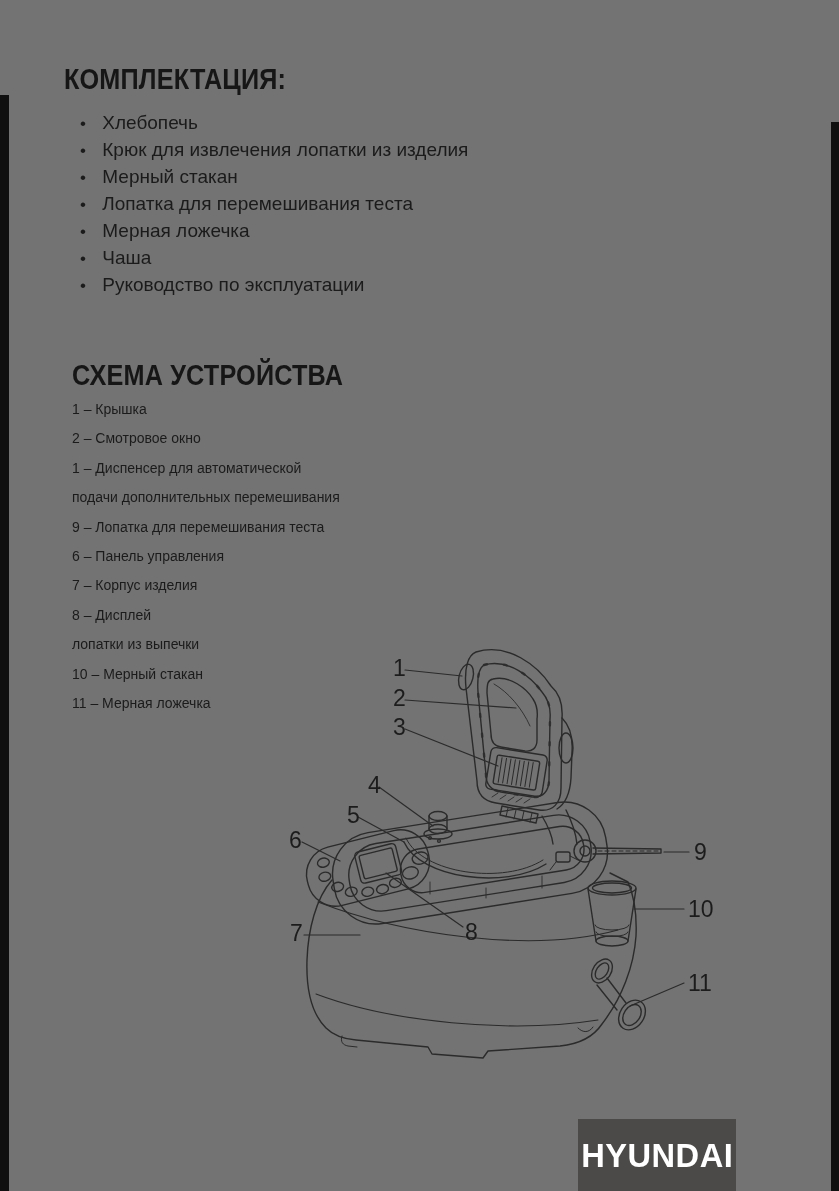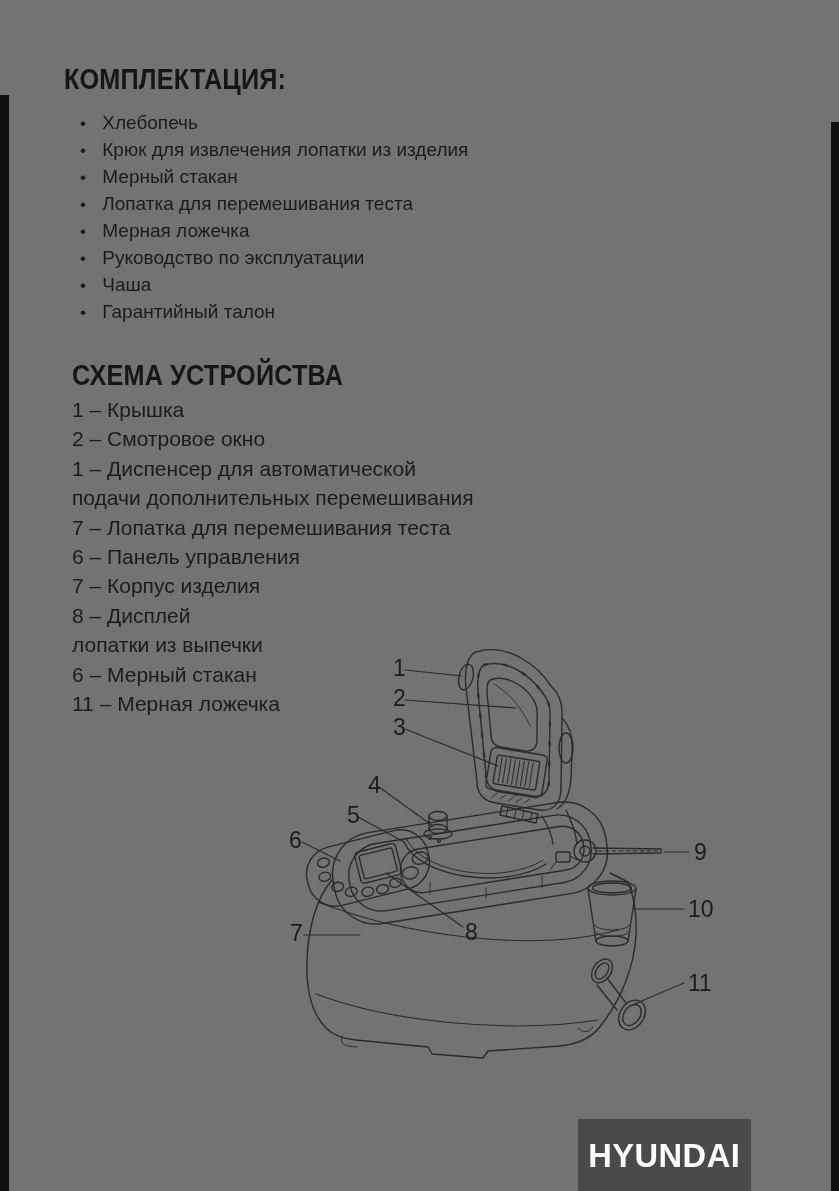--- a/index.html
+++ b/index.html
@@ -6,25 +6,25 @@
   .page{position:relative;width:839px;height:1191px;background:#737373;overflow:hidden;
         font-family:"Liberation Sans",sans-serif;color:#1b1b1b;margin:0 auto}
   .h{position:absolute;margin:0;font-weight:bold;font-size:29px;letter-spacing:.2px;
      transform:scaleX(.87);transform-origin:left top;white-space:nowrap;color:#161616}
   .h1{left:64px;top:63px}
   .h2{left:72px;top:359px}
   .blist{position:absolute;left:72px;top:102px;margin:8px;padding:0;list-style:none;
          font-size:19px;line-height:26px}
   .bitem{white-space:nowrap}
   .bullet{display:inline-block;width:17px;font-size:17px}
-  .slist{position:absolute;left:72px;top:395px;font-size:21px;line-height:29.4px}
+  .slist{position:absolute;left:72px;top:395px;font-size:14px;line-height:29.4px}
   .sline{white-space:nowrap}
   .diagram{position:absolute;left:280px;top:630px;width:520px;height:440px}
   .callout{font-family:"Liberation Sans",sans-serif;font-size:23px;fill:#1c1c1c}
-  .logo{position:absolute;left:578px;top:1119px;width:173px;height:72px;
+  .logo{position:absolute;left:578px;top:1119px;width:158px;height:72px;
         display:flex;align-items:center;justify-content:center;
         font-weight:bold;font-size:34px;letter-spacing:.5px}
   .logo span{transform:scaleX(.96)}
   .bar-left{position:absolute;left:0;top:95px;width:9px;height:1096px}
   .bar-right{position:absolute;right:0;top:122px;width:8px;height:1069px}
 </style>
 </head>
 <body>
 
 <div class="page">
@@ -56,59 +56,55 @@
         <span class="btext">Лопатка для перемешивания теста</span>
       </li>
 
       <li class="bitem">
         <span class="bullet">•</span>
         <span class="btext">Мерная ложечка</span>
       </li>
 
       <li class="bitem">
         <span class="bullet">•</span>
+        <span class="btext">Чаша</span>
+      </li>
+
+      <li class="bitem">
+        <span class="bullet">•</span>
         <span class="btext">Руководство по эксплуатации</span>
       </li>
 
-      <li class="bitem">
-        <span class="bullet">•</span>
-        <span class="btext">Чаша</span>
-      </li>
-
-      <li class="bitem">
-        <span class="bullet">•</span>
-        <span class="btext">Гарантийный талон</span>
-      </li>
     </ul>
 
   <h2 class="h h2">СХЕМА УСТРОЙСТВА</h2>
 
   <div class="slist">
 
       <div class="sline">1 – Крышка</div>
 
       <div class="sline">2 – Смотровое окно</div>
 
       <div class="sline">1 – Диспенсер для автоматической</div>
 
       <div class="sline">подачи дополнительных перемешивания</div>
 
-      <div class="sline">7 – Лопатка для перемешивания теста</div>
+      <div class="sline">9 – Лопатка для перемешивания теста</div>
 
 
       <div class="sline">6 – Панель управления</div>
 
       <div class="sline">7 – Корпус изделия</div>
 
       <div class="sline">8 – Дисплей</div>
 
 
       <div class="sline">лопатки из выпечки</div>
 
-      <div class="sline">6 – Мерный стакан</div>
+      <div class="sline">10 – Мерный стакан</div>
 
       <div class="sline">11 – Мерная ложечка</div>
     </div>
 
   <svg class="diagram" viewBox="0 0 520 440" aria-hidden="true">
     <g fill="none" stroke="#2b2b2b" stroke-width="1.4" stroke-linecap="round" stroke-linejoin="round">
 
       <g>
         <ellipse cx="186" cy="47" rx="7" ry="13" transform="rotate(14 186 47)"></ellipse>
         <ellipse cx="286" cy="118" rx="7" ry="15"></ellipse>

